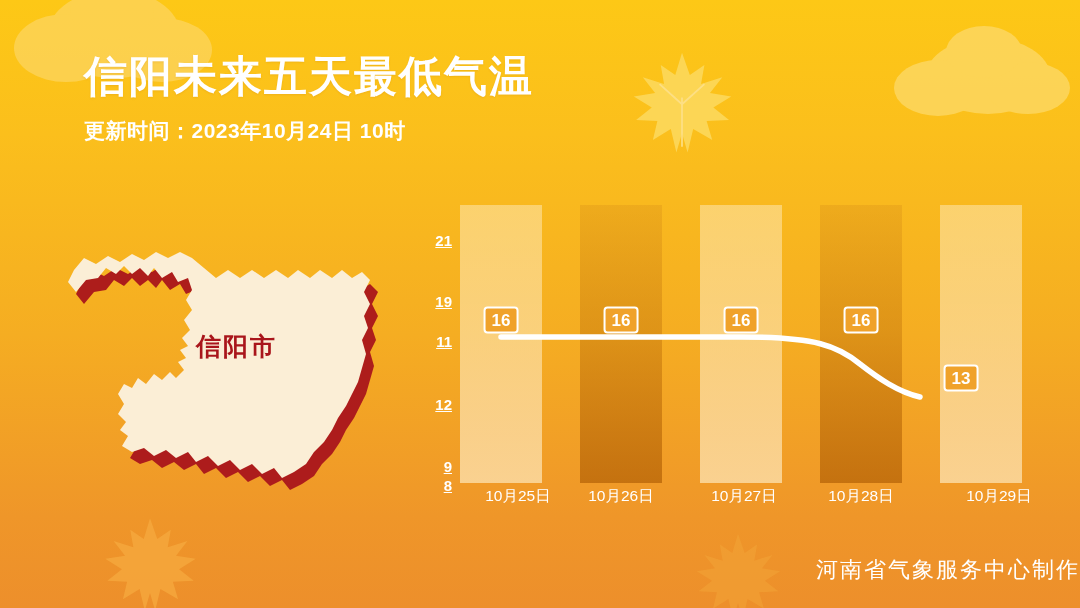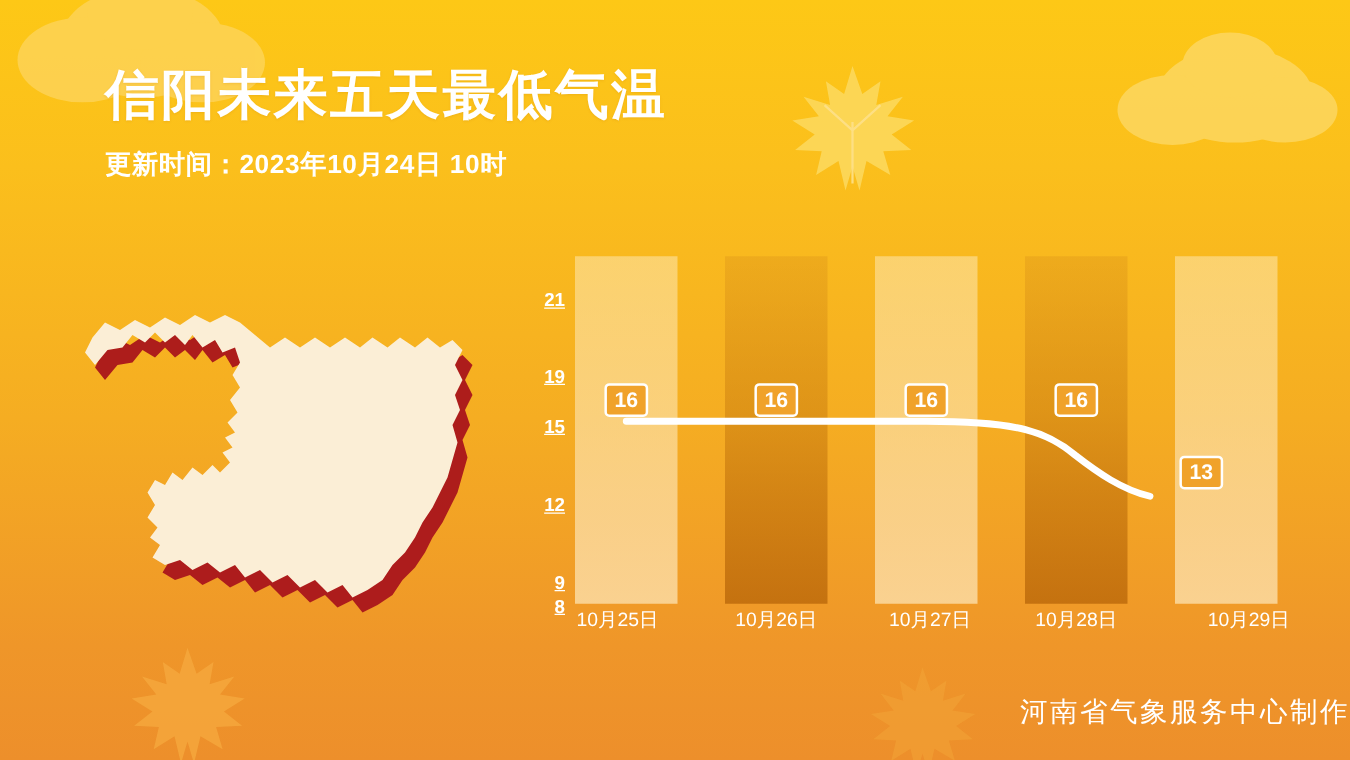--- a/index.html
+++ b/index.html
@@ -188,52 +188,53 @@
              L262 204 L270 192 L276 180 L284 168 L290 156 L296 144 L300 130 L304 116 L300 102
              L306 90 L302 78 L308 66 L302 54 L308 42 L300 34 L290 40 L280 32 L270 40 L258 32
              L248 40 L236 32 L226 40 L214 32 L202 40 L190 32 L178 40 L166 32 L154 40 L142 30
              L130 20 L118 14 L106 20 L94 14 L82 22 L70 16 L58 24 L46 18 L34 26 L22 20 L12 32
              L6 44 Z"></path>
       </defs>
       <use href="#xy-shape" x="8" y="12" fill="#a9151b" opacity="0.95"></use>
       <use href="#xy-shape" x="0" y="0" fill="#fbeed6"></use>
     </svg>
   </div>
+  <div id="map-label">信阳市</div>
 
   <div id="chart">
 
     <div id="bars">
       <div class="bar light" style="left:0px;"></div>
       <div class="bar dark" style="left:120px;"></div>
       <div class="bar light" style="left:240px;"></div>
       <div class="bar dark" style="left:360px;"></div>
       <div class="bar light" style="left:480px;"></div>
     </div>
 
     <div id="yaxis">
       <div class="ytick" style="top:36px;">21</div>
       <div class="ytick" style="top:97px;">19</div>
-      <div class="ytick" style="top:137px;">15</div>
+      <div class="ytick" style="top:137px;">11</div>
       <div class="ytick" style="top:200px;">12</div>
       <div class="ytick" style="top:262px;">9</div>
       <div class="ytick" style="top:281px;">8</div>
     </div>
 
     <svg id="line-layer" viewBox="0 0 660 330">
       <path d="M 93 141 L 333 141 C 408 141 430 150 452 168 C 470 182 490 196 512 201" fill="none" stroke="#ffffff" stroke-width="5.5" stroke-linecap="round" stroke-linejoin="round"></path>
     </svg>
 
     <div class="point-badge" style="left:93px;  top:124px;">16</div>
     <div class="point-badge" style="left:213px; top:124px;">16</div>
     <div class="point-badge" style="left:333px; top:124px;">16</div>
     <div class="point-badge" style="left:453px; top:124px;">16</div>
     <div class="point-badge" style="left:553px; top:182px;">13</div>
 
     <div id="xaxis">
-      <div class="xtick" style="left:34px;">10月25日</div>
+      <div class="xtick" style="left:58px;">10月25日</div>
       <div class="xtick" style="left:161px;">10月26日</div>
       <div class="xtick" style="left:284px;">10月27日</div>
       <div class="xtick" style="left:401px;">10月28日</div>
       <div class="xtick" style="left:539px;">10月29日</div>
     </div>
 
   </div>
 
   <div id="footer">河南省气象服务中心制作</div>
 

